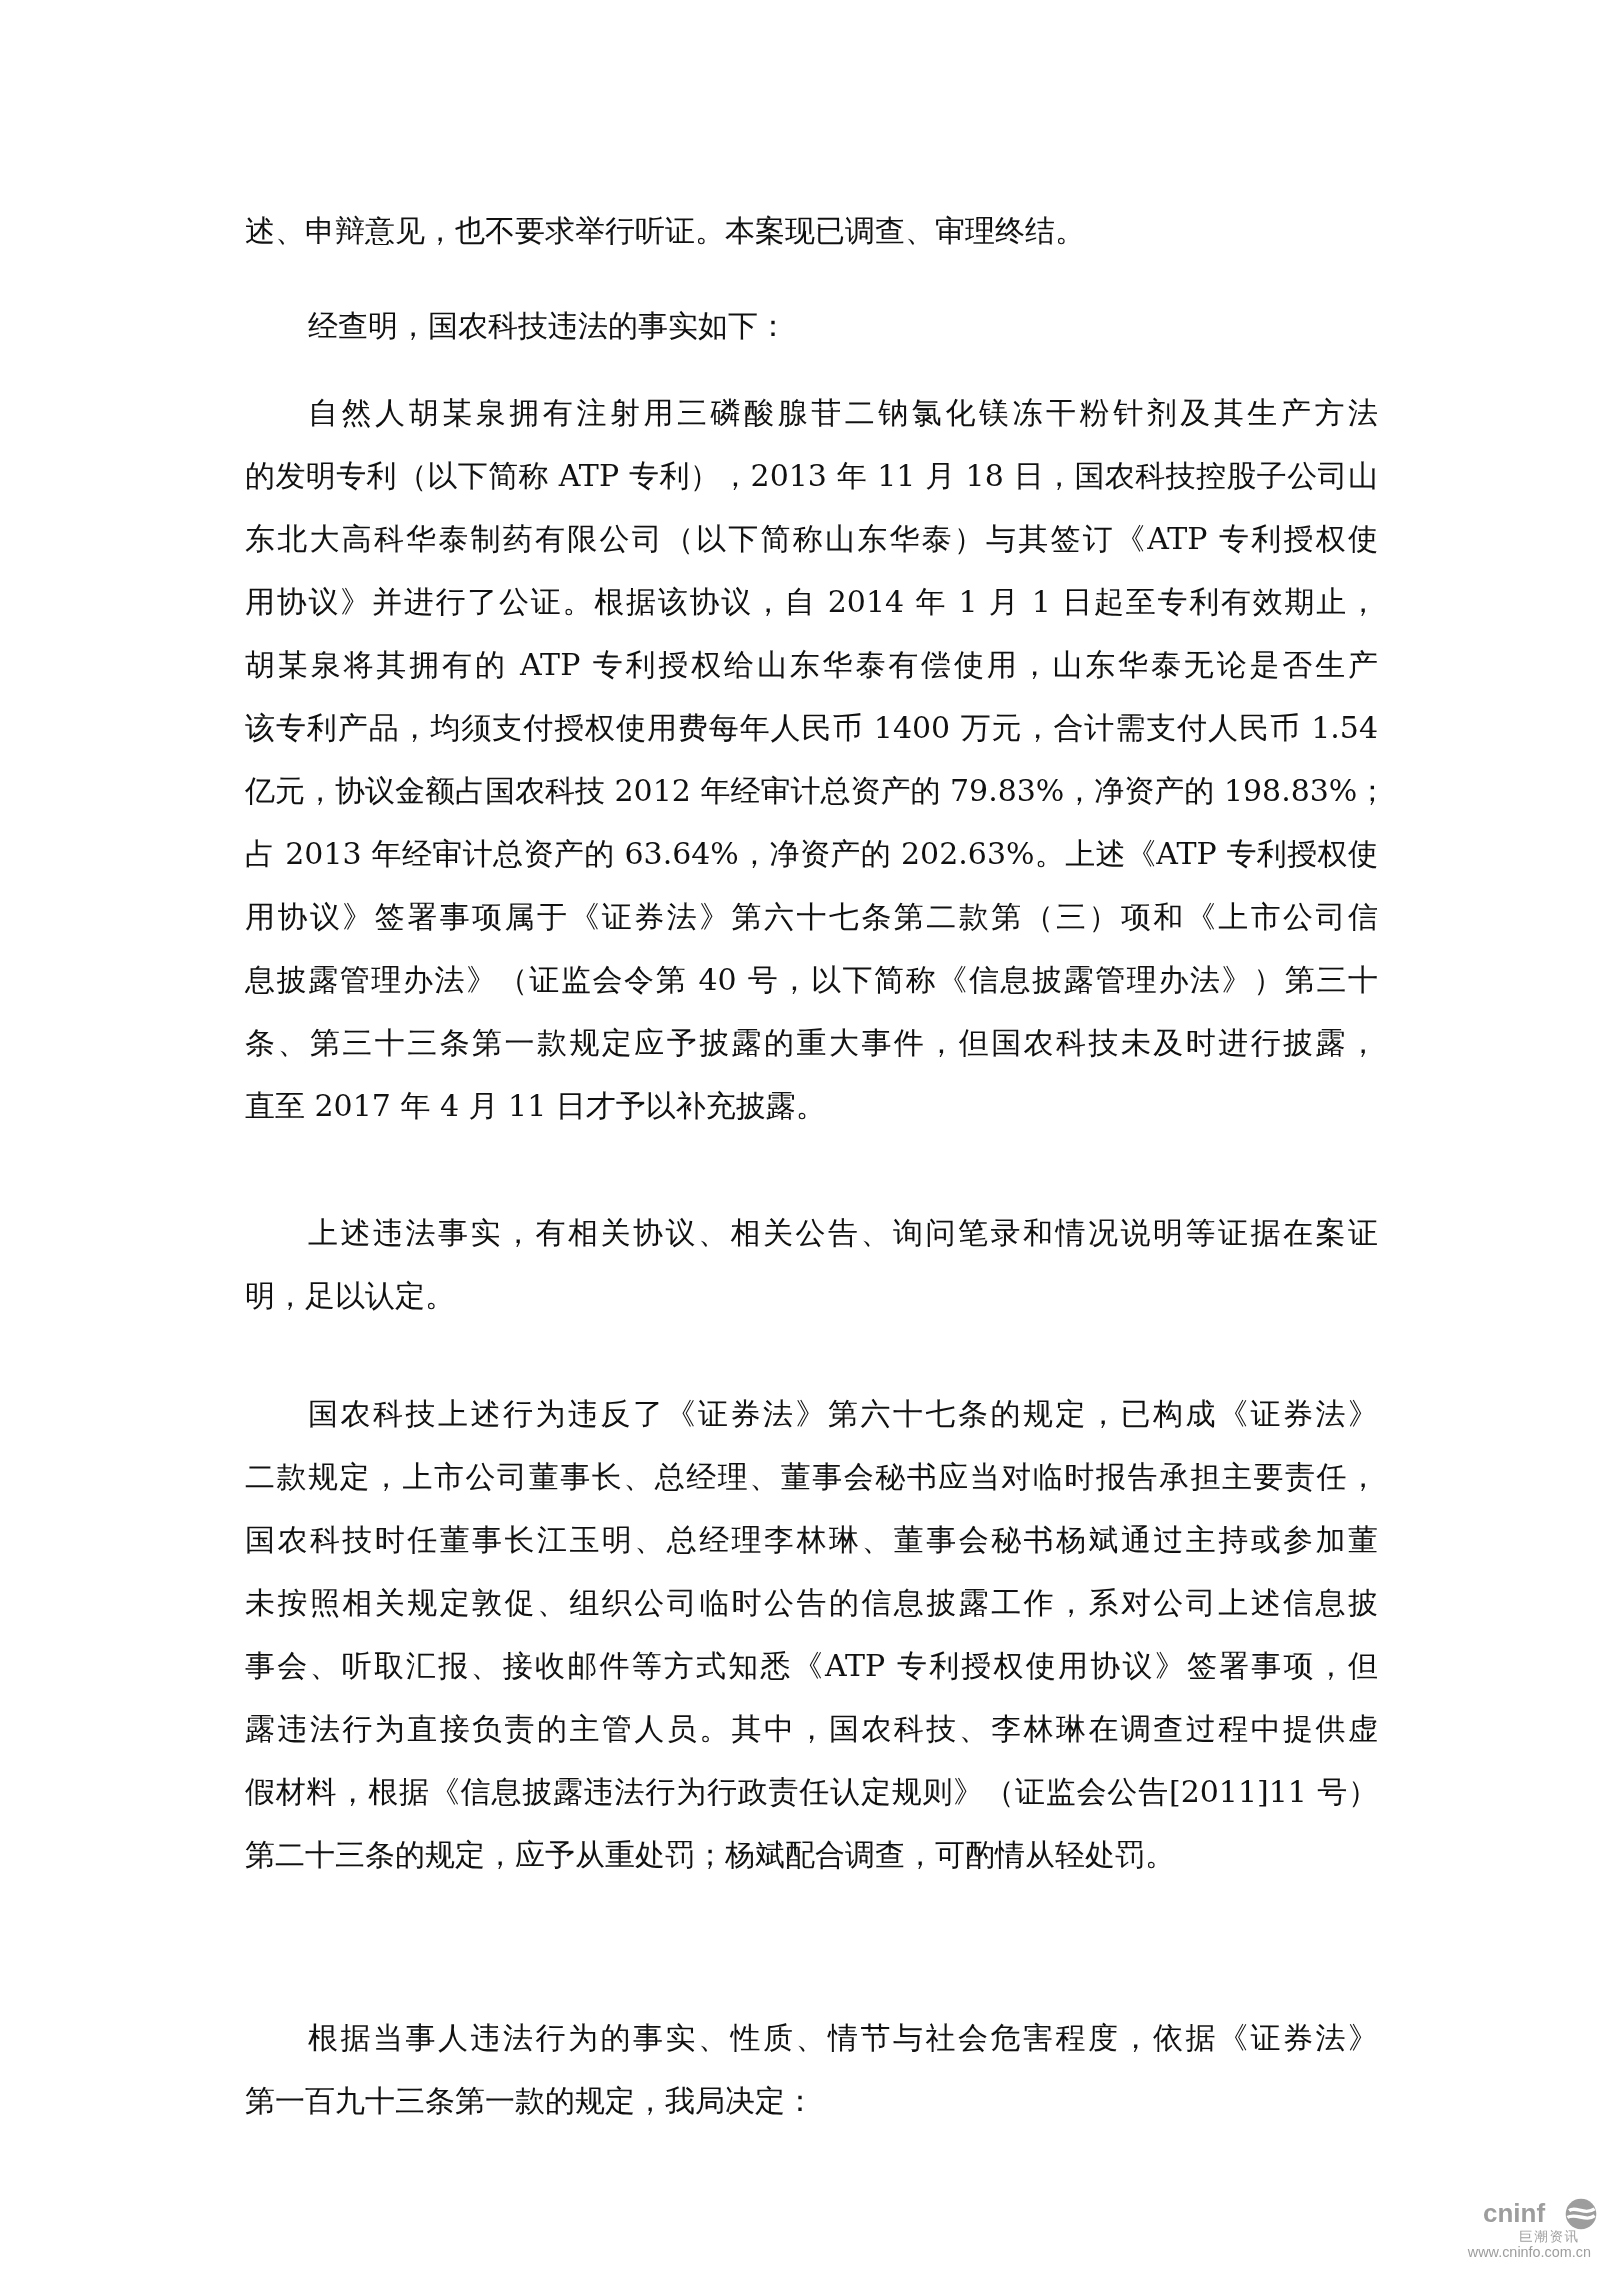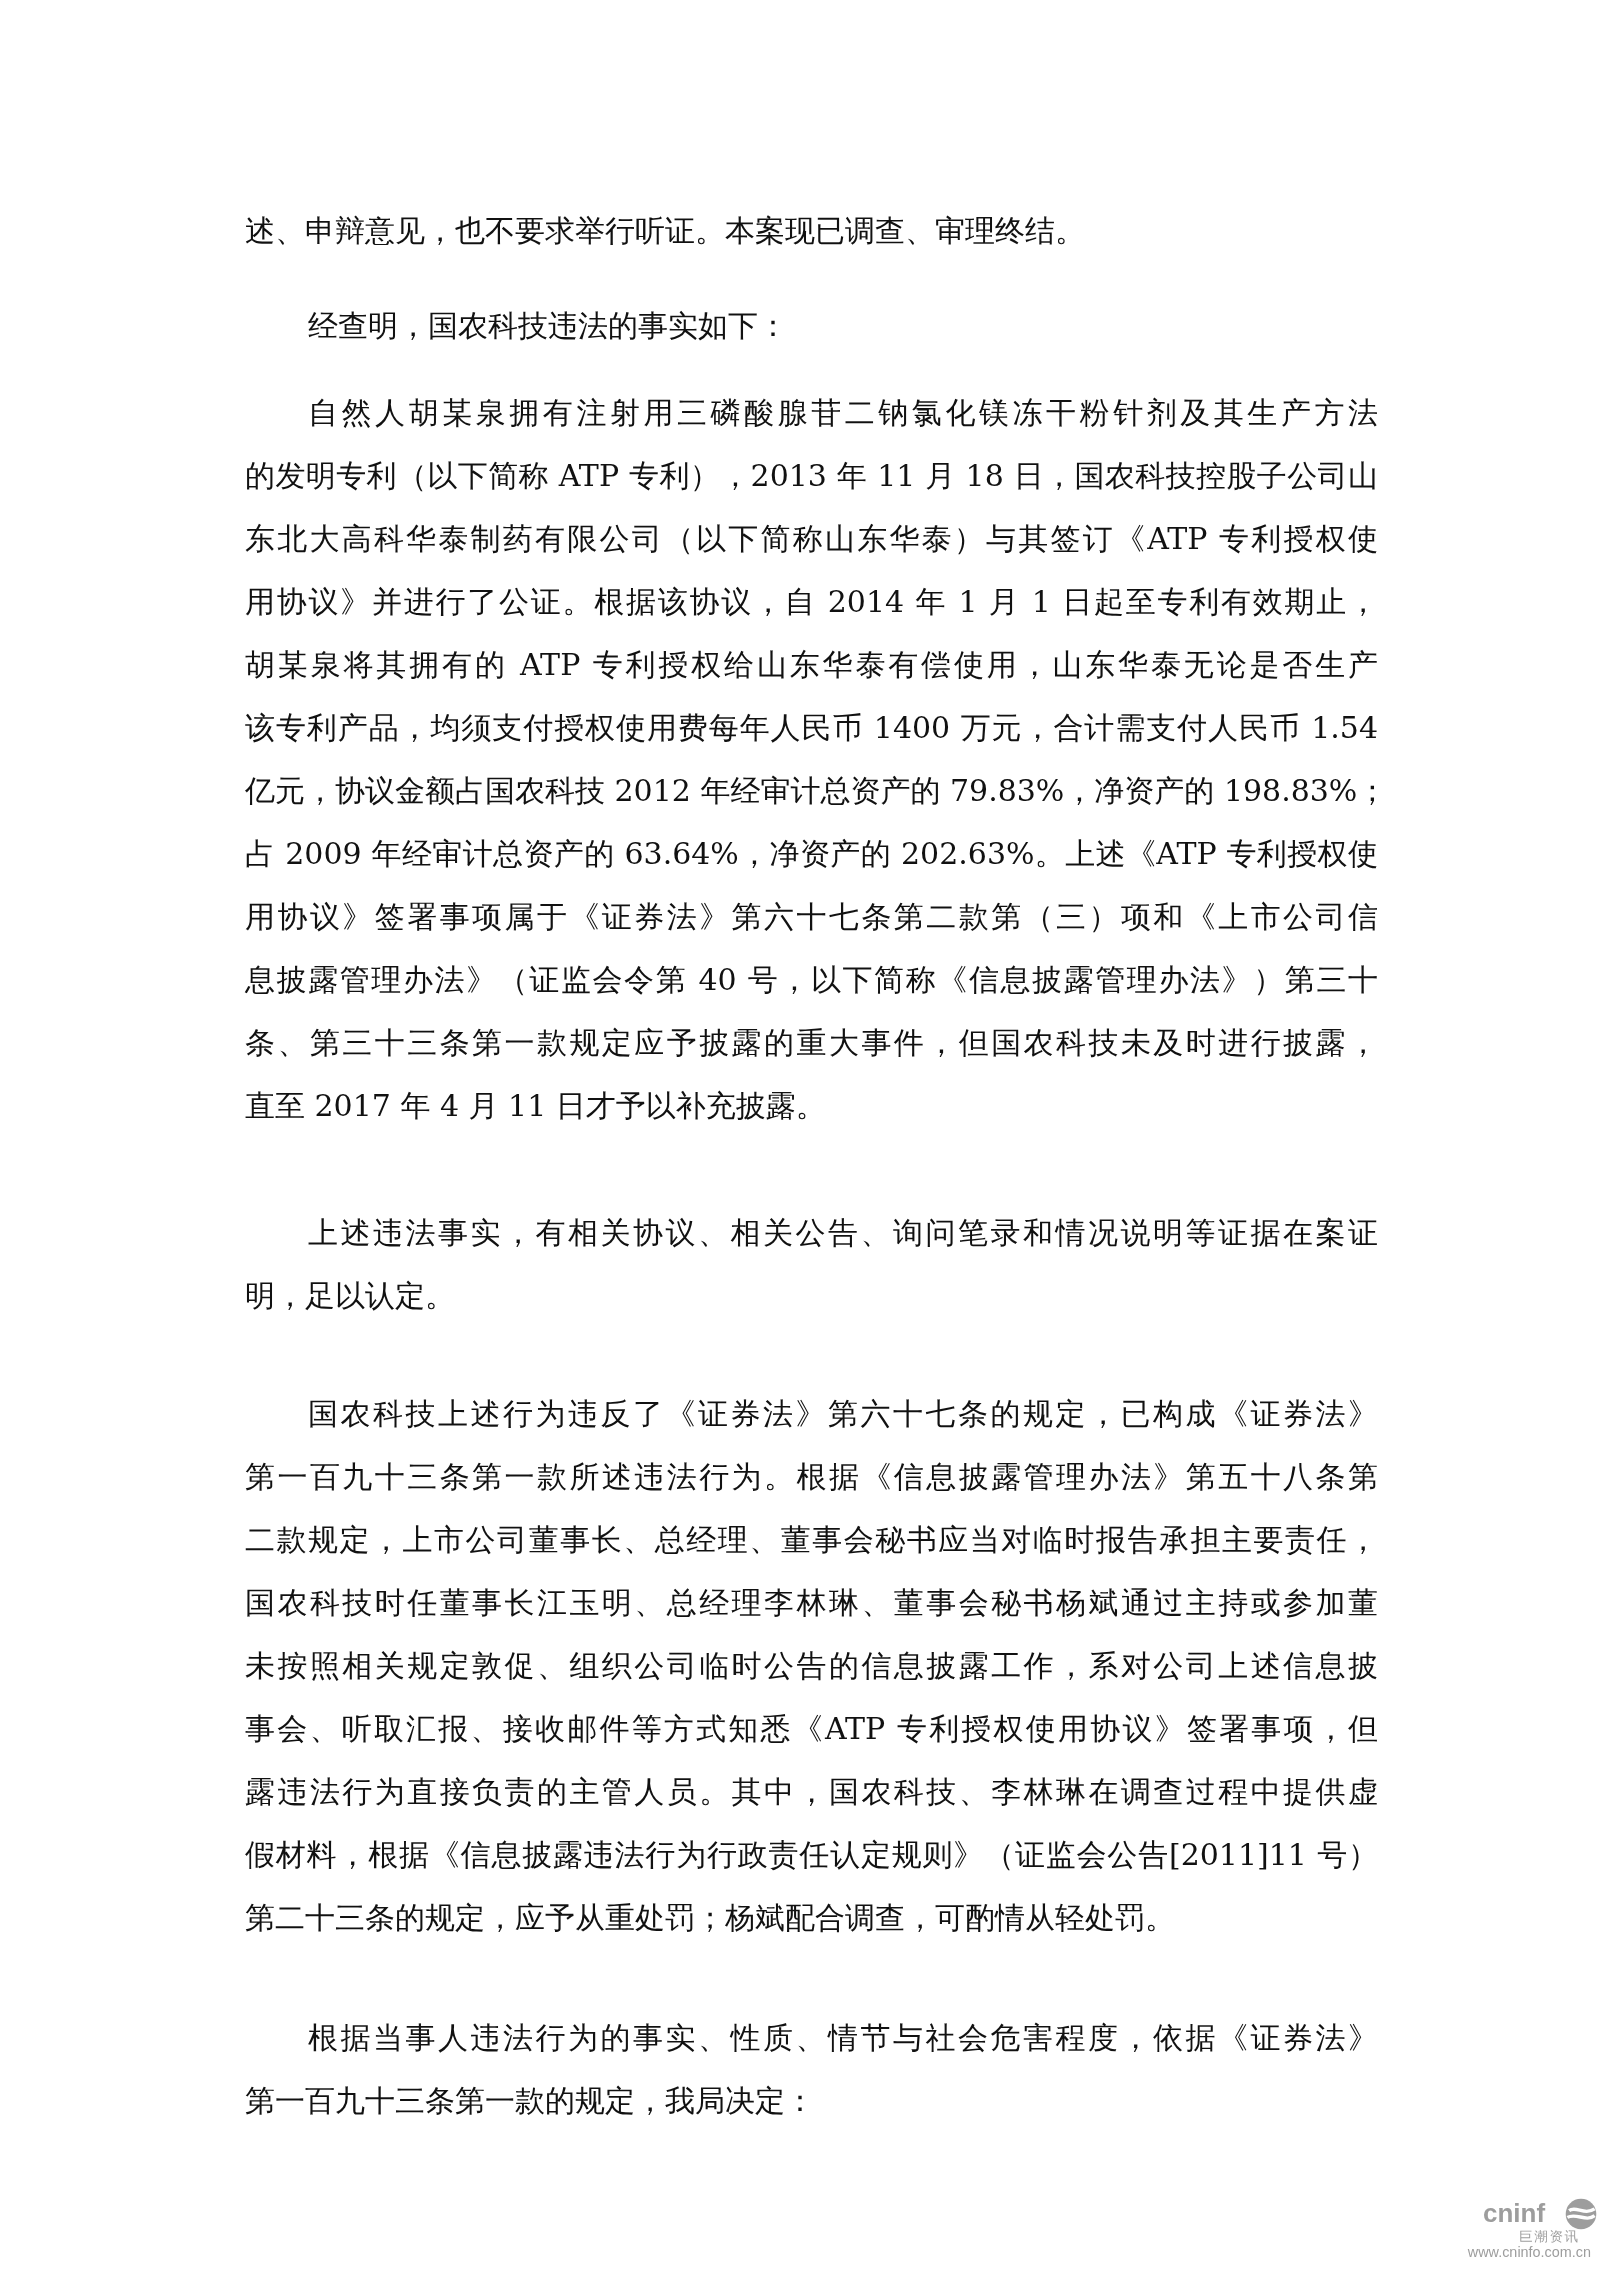--- a/index.html
+++ b/index.html
@@ -51,35 +51,34 @@
   </div>
 
   <div class="para" style="top:381px;">
     <span class="line indent">自然人胡某泉拥有注射用三磷酸腺苷二钠氯化镁冻干粉针剂及其生产方法</span>
     <span class="line">的发明专利（以下简称 ATP 专利），2013 年 11 月 18 日，国农科技控股子公司山</span>
     <span class="line">东北大高科华泰制药有限公司（以下简称山东华泰）与其签订《ATP 专利授权使</span>
     <span class="line">用协议》并进行了公证。根据该协议，自 2014 年 1 月 1 日起至专利有效期止，</span>
     <span class="line">胡某泉将其拥有的 ATP 专利授权给山东华泰有偿使用，山东华泰无论是否生产</span>
     <span class="line">该专利产品，均须支付授权使用费每年人民币 1400 万元，合计需支付人民币 1.54</span>
     <span class="line">亿元，协议金额占国农科技 2012 年经审计总资产的 79.83%，净资产的 198.83%；</span>
-    <span class="line">占 2009 年经审计总资产的 63.64%，净资产的 202.63%。上述《ATP 专利授权使</span>
+    <span class="line">占 2013 年经审计总资产的 63.64%，净资产的 202.63%。上述《ATP 专利授权使</span>
     <span class="line">用协议》签署事项属于《证券法》第六十七条第二款第（三）项和《上市公司信</span>
     <span class="line">息披露管理办法》（证监会令第 40 号，以下简称《信息披露管理办法》）第三十</span>
     <span class="line">条、第三十三条第一款规定应予披露的重大事件，但国农科技未及时进行披露，</span>
     <span class="line last">直至 2017 年 4 月 11 日才予以补充披露。</span>
   </div>
 
   <div class="para" style="top:1201px;">
     <span class="line indent">上述违法事实，有相关协议、相关公告、询问笔录和情况说明等证据在案证</span>
     <span class="line last">明，足以认定。</span>
   </div>
 
   <div class="para" style="top:1382px;">
     <span class="line indent">国农科技上述行为违反了《证券法》第六十七条的规定，已构成《证券法》</span>
-    <span class="line">第一百九十三条第一款所述违法行为。根据《信息披露管理办法》第五十八条第</span>
     <span class="line">二款规定，上市公司董事长、总经理、董事会秘书应当对临时报告承担主要责任，</span>
     <span class="line">国农科技时任董事长江玉明、总经理李林琳、董事会秘书杨斌通过主持或参加董</span>
     <span class="line">未按照相关规定敦促、组织公司临时公告的信息披露工作，系对公司上述信息披</span>
     <span class="line">事会、听取汇报、接收邮件等方式知悉《ATP 专利授权使用协议》签署事项，但</span>
     <span class="line">露违法行为直接负责的主管人员。其中，国农科技、李林琳在调查过程中提供虚</span>
     <span class="line">假材料，根据《信息披露违法行为行政责任认定规则》（证监会公告[2011]11 号）</span>
     <span class="line last">第二十三条的规定，应予从重处罚；杨斌配合调查，可酌情从轻处罚。</span>
   </div>
 
   <div class="para" style="top:2006px;">

